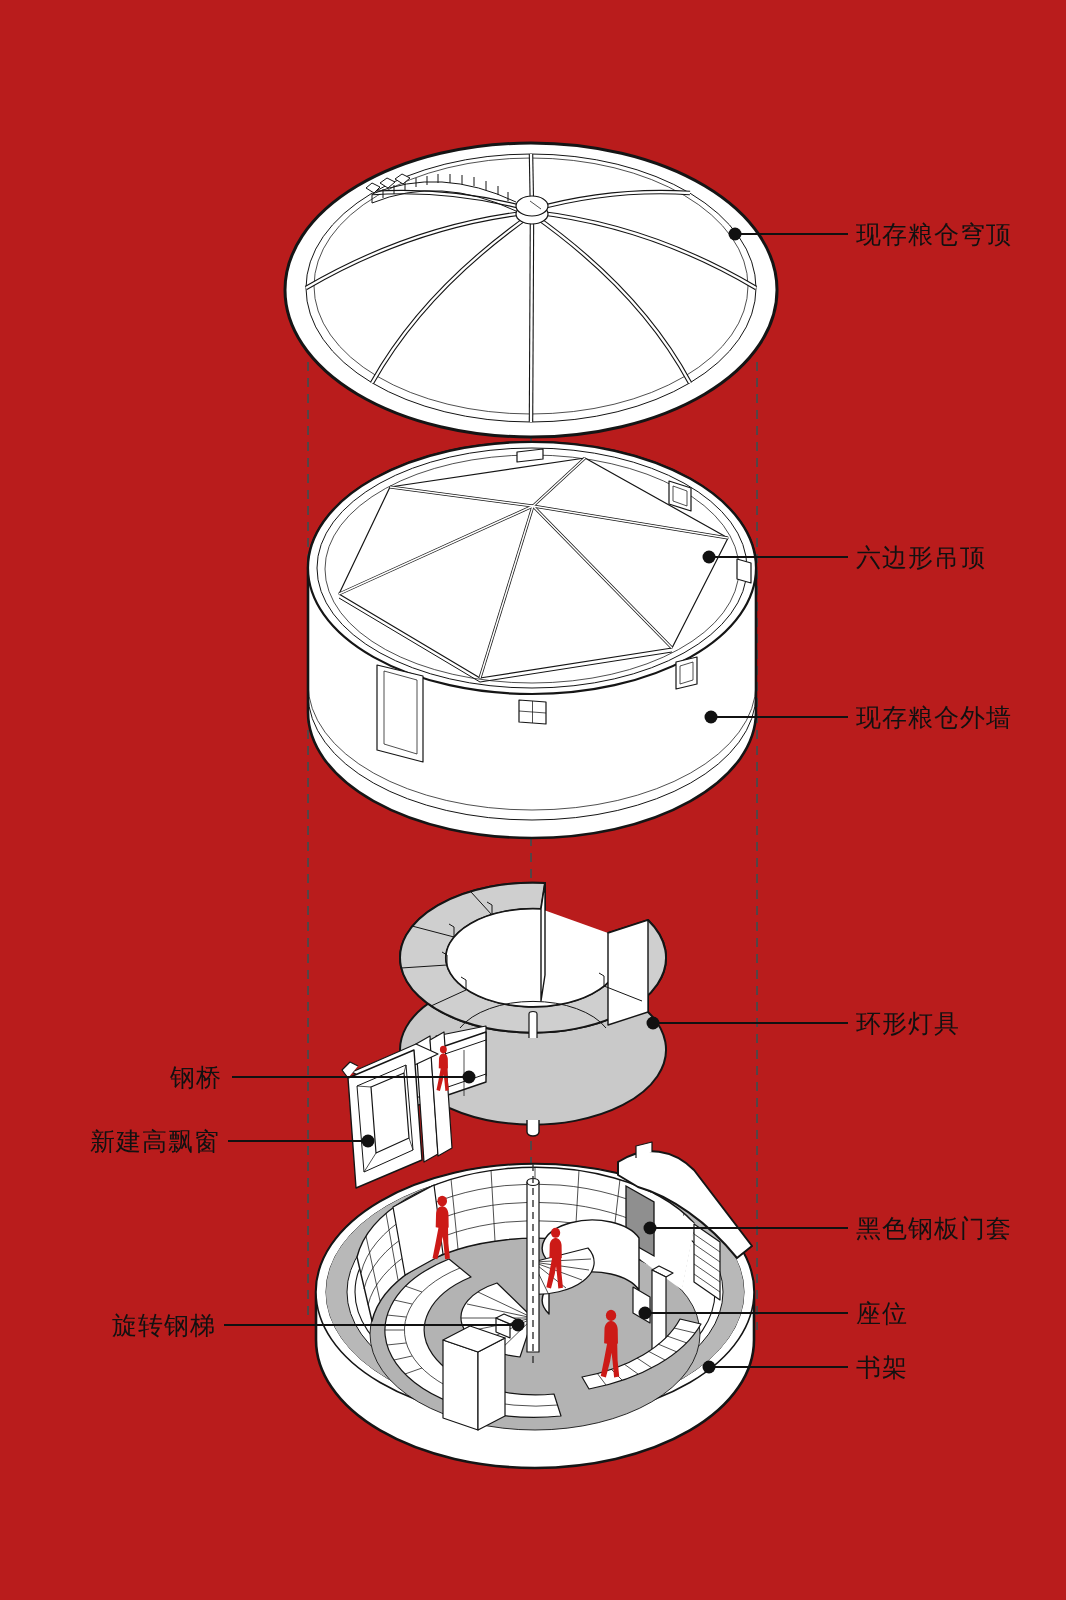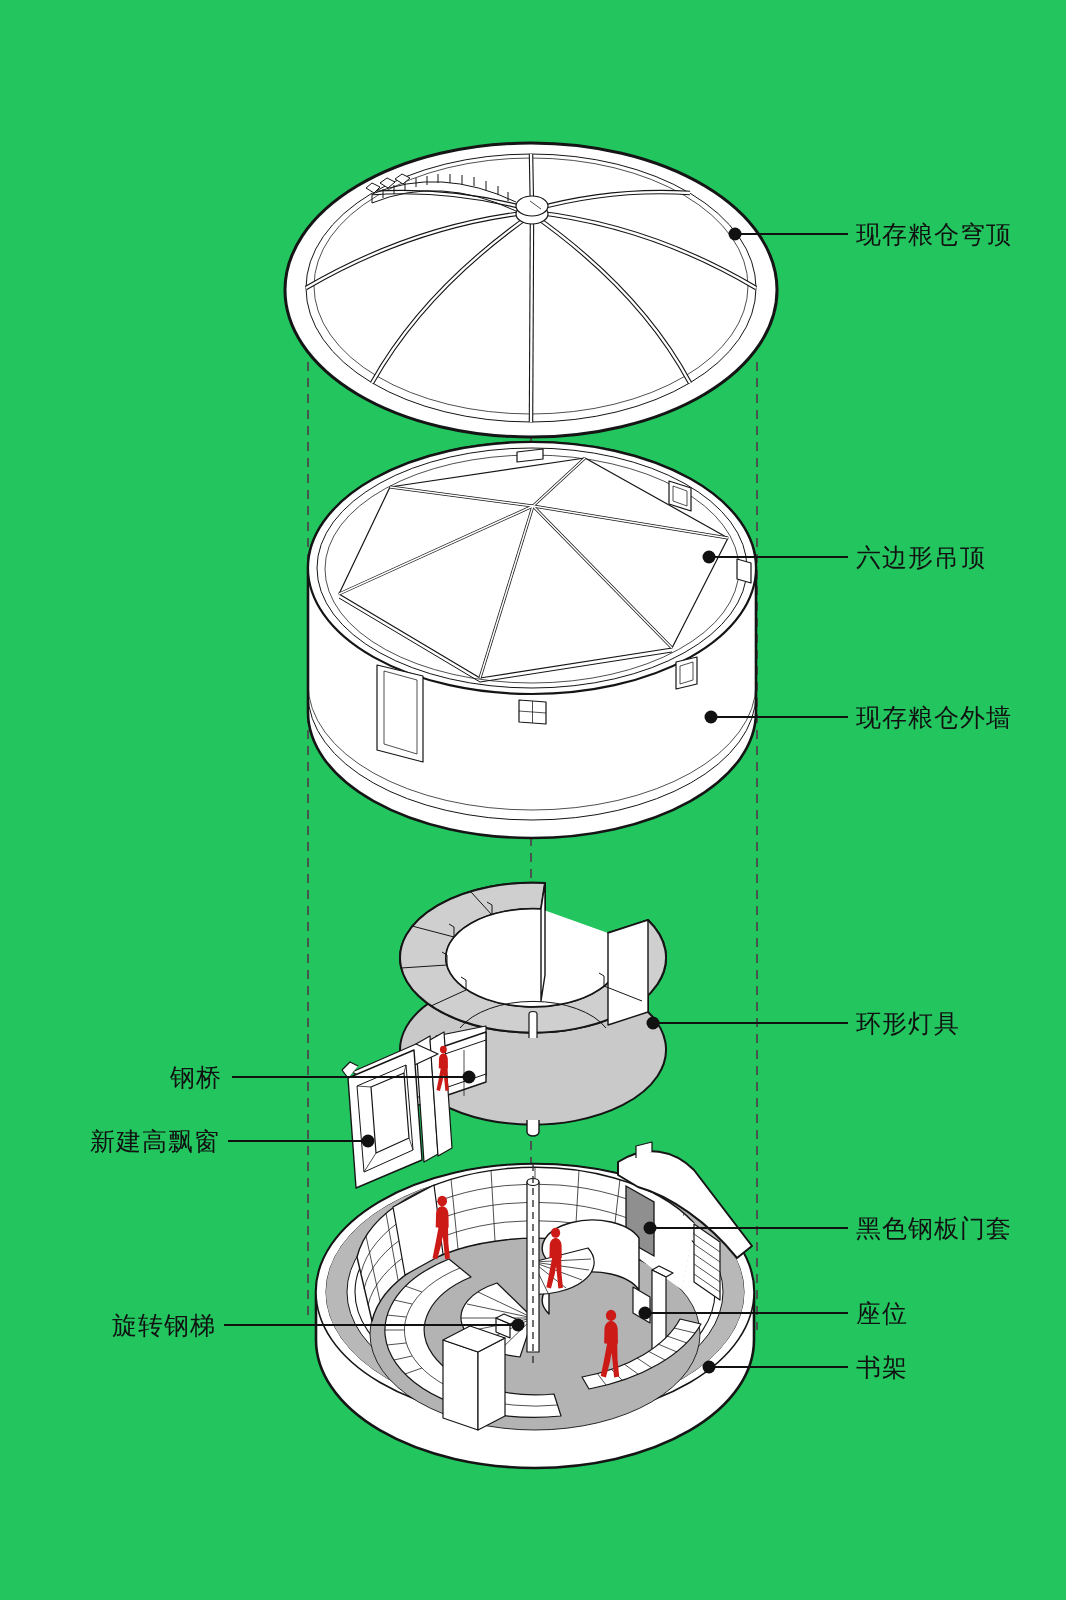--- a/index.html
+++ b/index.html
@@ -1,16 +1,16 @@
 <!DOCTYPE html>
 <html><head>
 <meta charset="utf-8">
 <style>
   html,body{margin:0;padding:0;background:#fff;}
-  #stage{position:relative;width:1066px;height:1600px;background:#22c55e;overflow:hidden;
+  #stage{position:relative;width:1066px;height:1600px;background:#b91c1c;overflow:hidden;
          font-family:Liberation Mono, monospace;}
   svg{position:absolute;left:0;top:0;}
   text.lbl{font-size:25px;letter-spacing:1px;fill:#111;font-weight:500;}
   text.lbl.left{text-anchor:end;}
   .sil{fill:#fff;stroke:#151515;stroke-width:2.6;stroke-linejoin:round;}
   .w1{fill:#fff;stroke:#151515;stroke-width:1.2;stroke-linejoin:round;}
   .w14{fill:#fff;stroke:#151515;stroke-width:1.4;stroke-linejoin:round;}
   .n1{fill:none;stroke:#151515;stroke-width:1;}
   .n07{fill:none;stroke:#151515;stroke-width:0.75;}
   .ld{stroke:#111;stroke-width:2;fill:none;}

